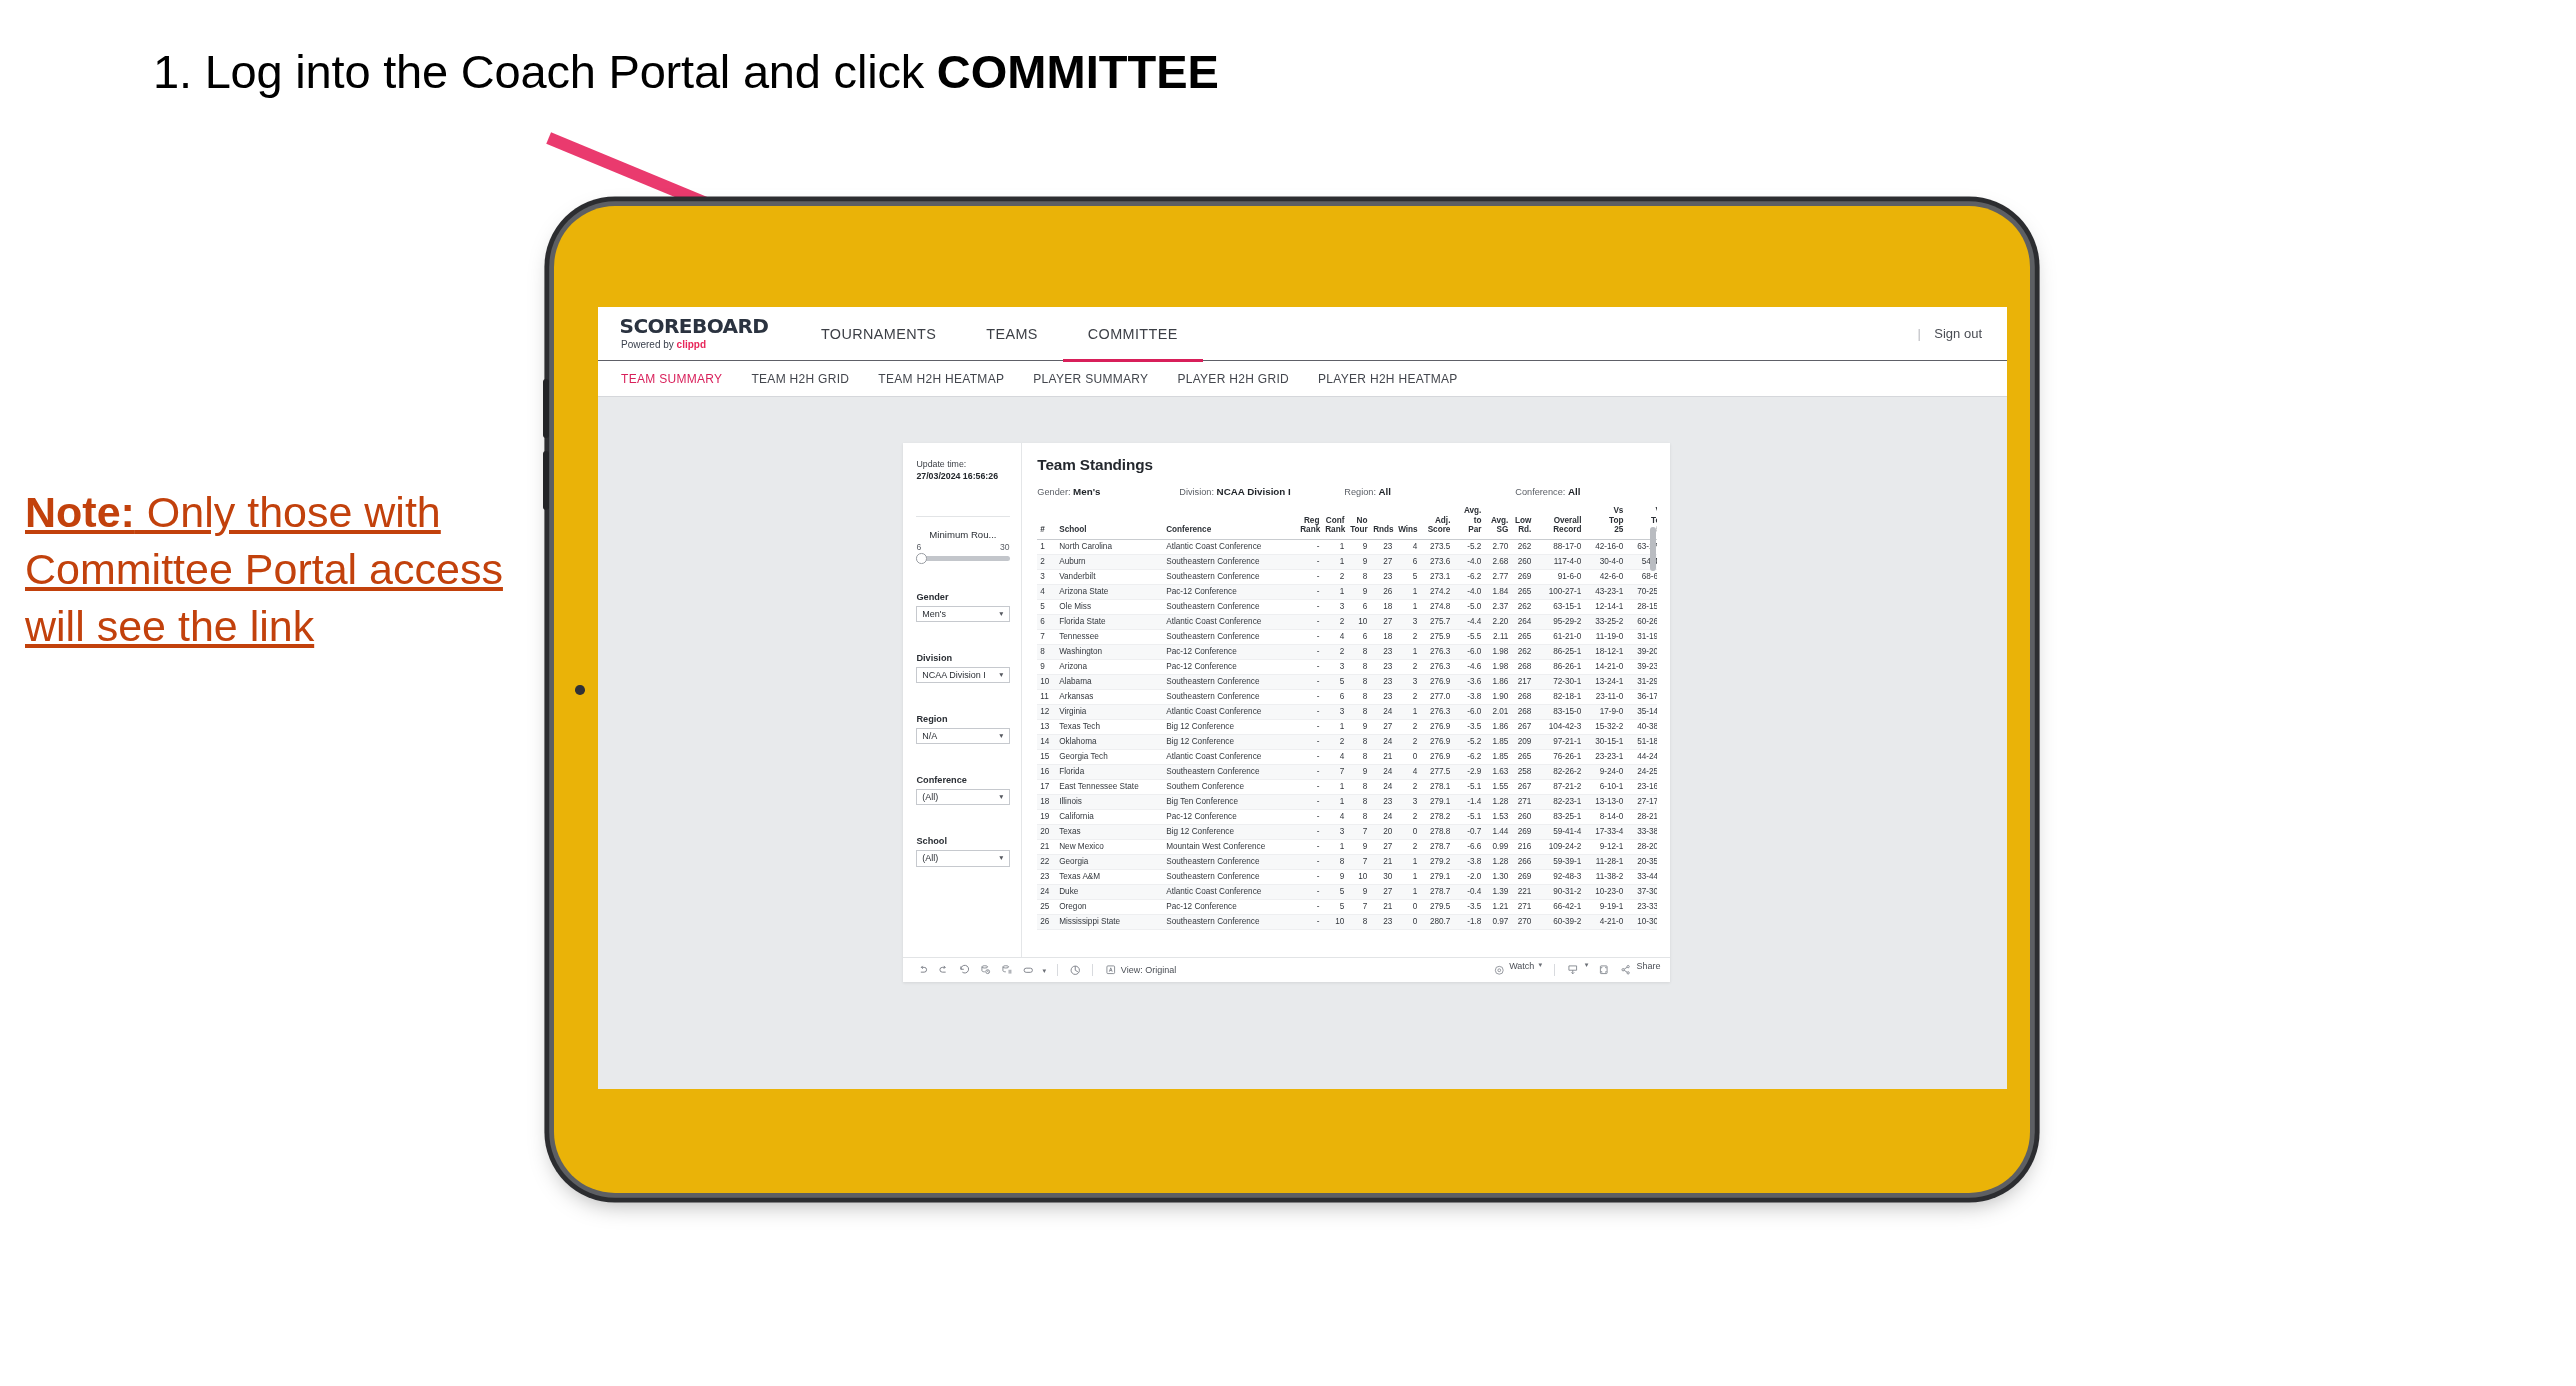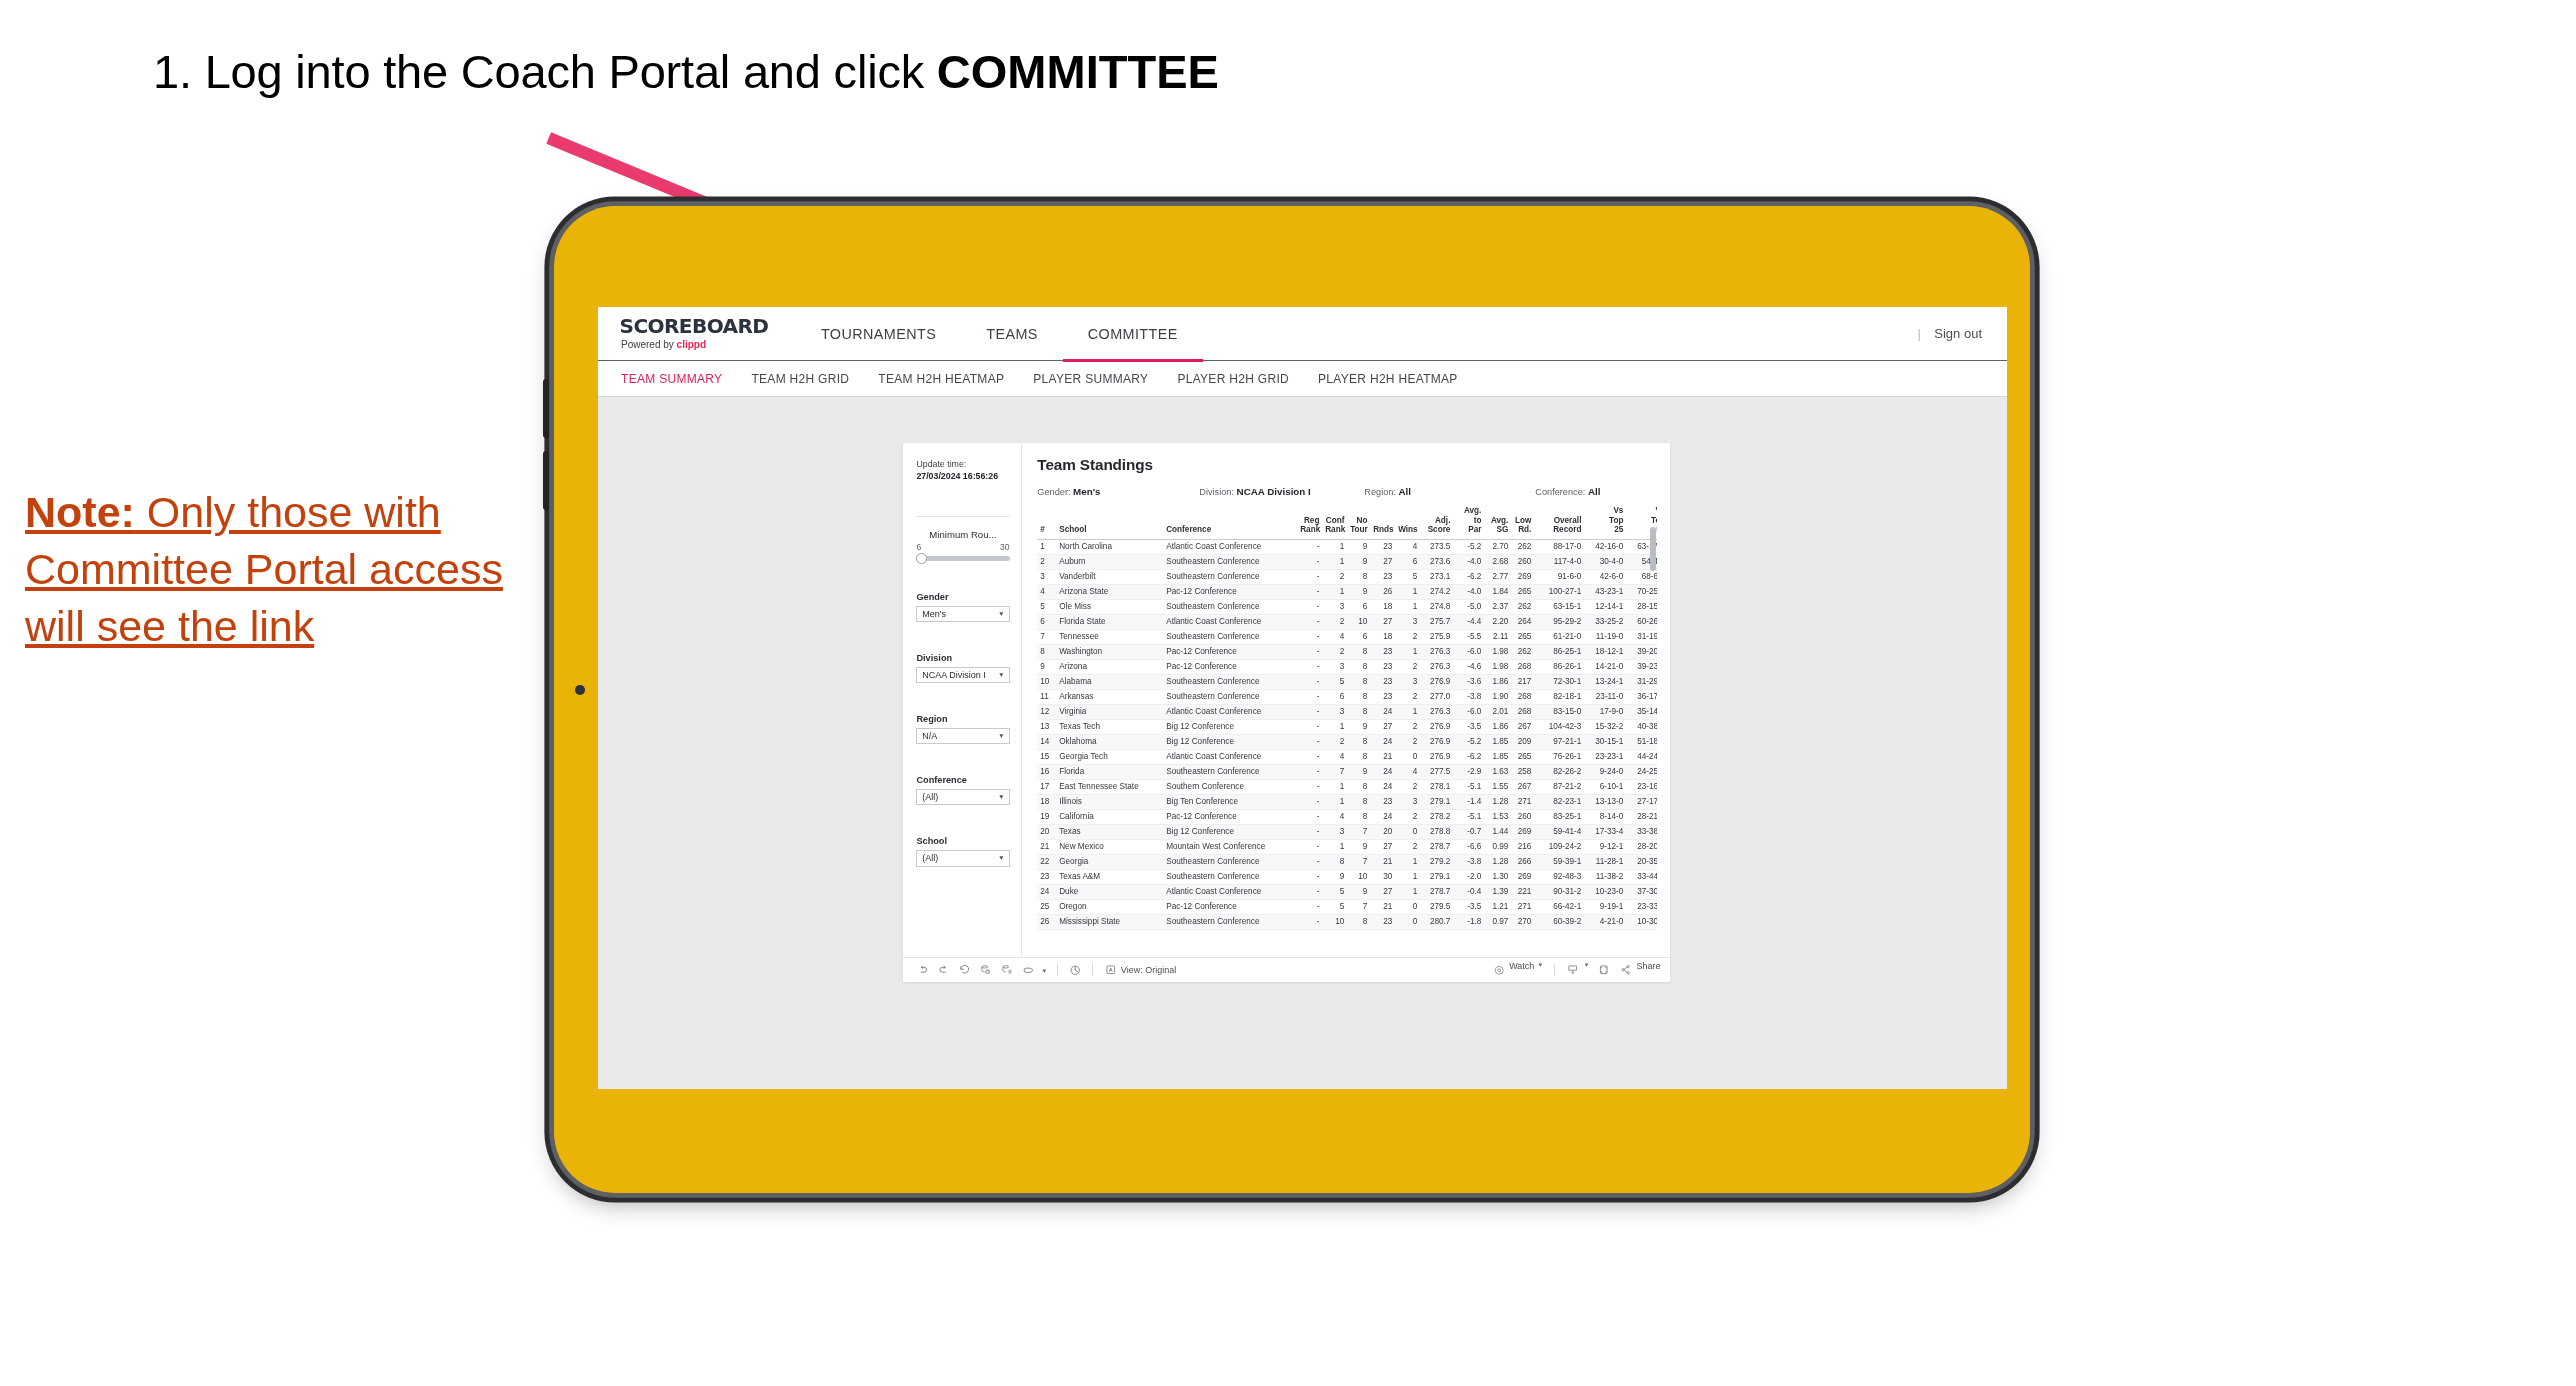--- a/index.html
+++ b/index.html
@@ -142,21 +142,21 @@
   }
   .dd .caret { color: #55585f; font-size: 6.7px; line-height: 1; }
 
   
   .vmain { flex: 1; padding: 13.4px 13.4px 0 15.3px; min-width: 0; display: flex; flex-direction: column; }
   .viz-title { font-size: 15.3px; font-weight: 700; color: #24282e; letter-spacing: -0.1px; }
   .viz-sub { display: flex; margin-top: 11.5px; margin-bottom: 9.6px; }
   .viz-sub .sub-item { font-size: 9.2px; color: #5b5f66; white-space: nowrap; }
   .viz-sub .sub-item b { color: #1f2328; font-weight: 700; font-size: 9.8px; }
   .viz-sub .sub-item:nth-child(1) { width: 142px; }
-  .viz-sub .sub-item:nth-child(2) { width: 165px; margin-left: 20px; }
+  .viz-sub .sub-item:nth-child(2) { width: 165px; }
   .viz-sub .sub-item:nth-child(3) { width: 171px; }
 
   
   .tablewrap { flex: 1; position: relative; overflow: hidden; }
   table.standings { border-collapse: collapse; width: 100%; table-layout: fixed; }
   table.standings th {
     font-size: 8.2px; font-weight: 700; color: #2c3views; color: #2c3036;
     text-align: right; vertical-align: bottom; padding: 0 2.9px 3.8px 2.9px;
     border-bottom: 1px solid #c9ccd0; line-height: 1.15;
   }

